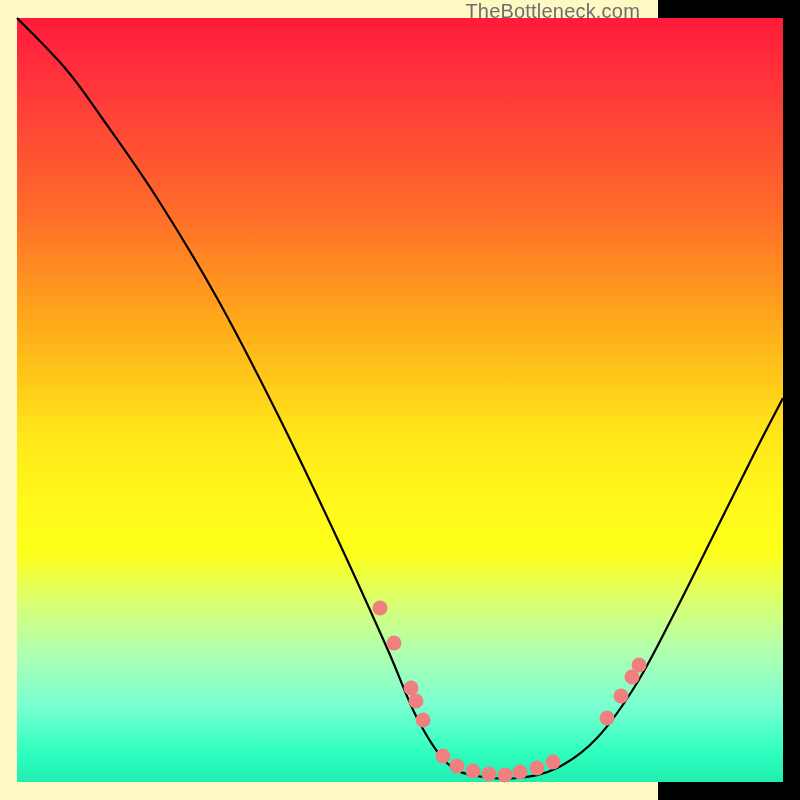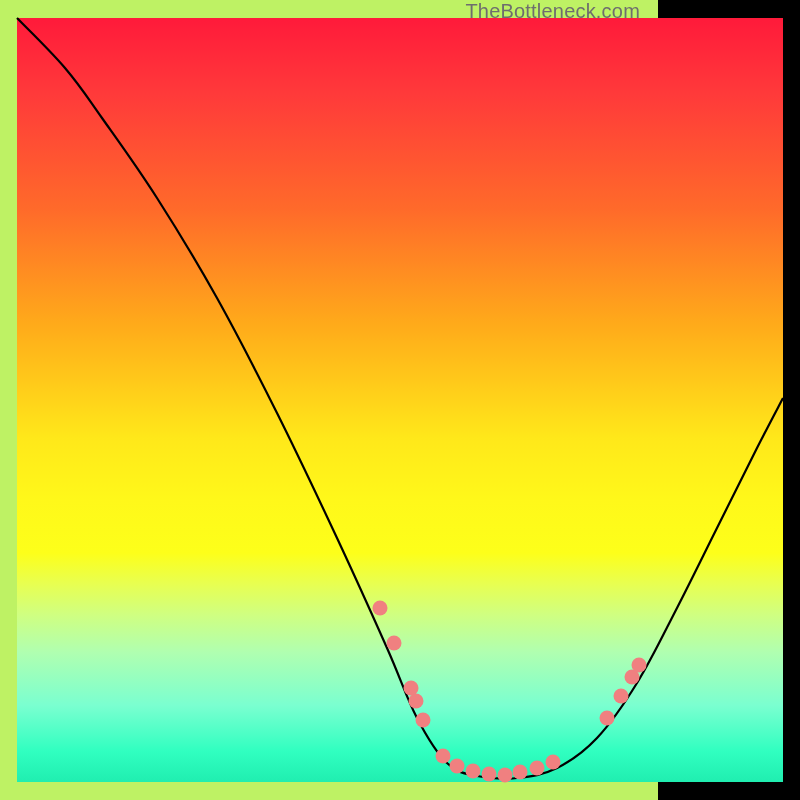--- a/index.html
+++ b/index.html
@@ -1,21 +1,21 @@
 <!DOCTYPE html>
 <html><head>
 <meta charset="utf-8">
 <style>
   * { margin: 0; padding: 0; box-sizing: border-box; }
   html, body { width: 800px; height: 800px; background: #000; overflow: hidden; }
   .frame {
     position: absolute;
     left: 0; top: 0;
     width: 658px; height: 800px;
-    background: #bef264;
+    background: #fef9c3;
   }
   .plot-area {
     position: absolute;
     left: 17px;
     top: 18px;
     width: 766px;
     height: 764px;
     background: linear-gradient(to bottom,
       #ff1a3a 0%,
       #ff3a3a 10%,

